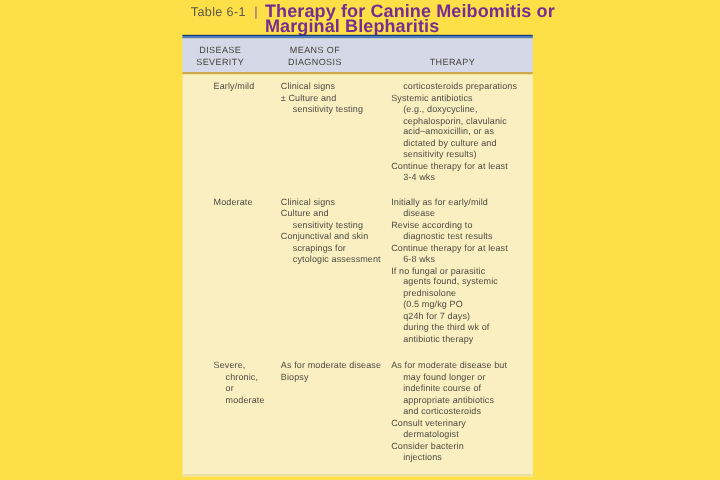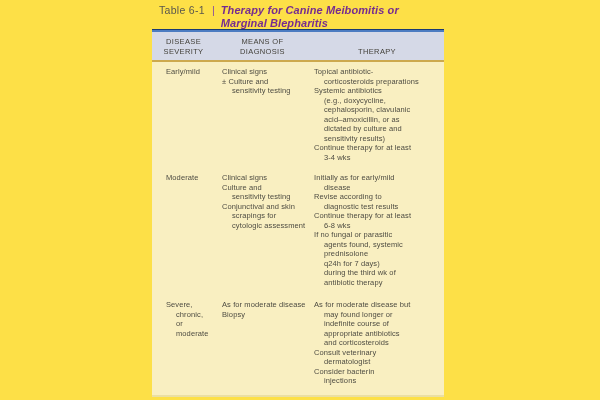--- a/index.html
+++ b/index.html
@@ -7,21 +7,21 @@
     width:600px;height:400px;background:#ffffff;
     font-family:"Liberation Sans", sans-serif;
     -webkit-font-smoothing:antialiased;
   }
   .page{position:relative;width:600px;height:400px;overflow:hidden;background:#fde047;}
 
   
   .caption{position:absolute;left:159px;top:4px;display:flex;align-items:flex-start;}
   .cap-number{font-size:10.5px;color:#5a574d;letter-spacing:.3px;line-height:12.5px;white-space:nowrap;}
   .cap-sep{font-size:11px;color:#8b4f9e;line-height:12px;margin:0 6px 0 7px;font-weight:400;}
-  .cap-title{font-size:11px;font-weight:bold;color:#762c90;line-height:12.5px;letter-spacing:.1px;white-space:nowrap;font-style:italic;}
+  .cap-title{font-size:15px;font-weight:bold;color:#762c90;line-height:12.5px;letter-spacing:.1px;white-space:nowrap;}
 
   
   .table{position:absolute;left:152px;top:29px;width:292px;}
   .rule-dark{height:1px;background:#1a3a72;}
   .rule-blue{height:2px;background:#4c7cc1;}
 
   .thead{
     background:#d5d9e7;height:28px;box-sizing:border-box;
     display:grid;grid-template-columns:63px 95px 134px;
     align-items:end;padding-bottom:3px;
@@ -32,21 +32,21 @@
     line-height:10px;letter-spacing:.35px;
   }
   .rule-gold{height:2px;background:#cda94e;}
 
   .tbody{
     background:#f9efc1;height:335px;box-sizing:border-box;
     padding-top:5px;overflow:hidden;position:relative;
   }
   .tbody::after{content:"";position:absolute;left:0;bottom:0;width:100%;height:2px;background:#eadfa4;}
 
-  .row{display:grid;grid-template-columns:63px 95px 134px;}
+  .row{display:grid;grid-template-columns:63px 95px 134px;margin-left:12px;}
   .row-0{margin-bottom:11px;}
   .row-1{margin-bottom:13px;}
   .cell{font-size:7.5px;line-height:9.5px;color:#4e4c42;white-space:nowrap;letter-spacing:.1px;}
   .cell-severity{padding-left:14px;}
   .cell-diagnosis{padding-left:7px;}
   .cell-therapy{padding-left:4px;}
   .line.i1{padding-left:10px;}
 </style>
 </head>
 <body>
@@ -86,21 +86,20 @@
         <div class="row row-0">
           <div class="cell cell-severity">
             <div class="line">Early/mild</div>
           </div>
           <div class="cell cell-diagnosis">
             <div class="line">Clinical signs</div>
             <div class="line">± Culture and</div>
             <div class="line i1">sensitivity testing</div>
           </div>
           <div class="cell cell-therapy">
-            <div class="line">Topical antibiotic-</div>
             <div class="line i1">corticosteroids preparations</div>
             <div class="line">Systemic antibiotics</div>
             <div class="line i1">(e.g., doxycycline,</div>
             <div class="line i1">cephalosporin, clavulanic</div>
             <div class="line i1">acid–amoxicillin, or as</div>
             <div class="line i1">dictated by culture and</div>
             <div class="line i1">sensitivity results)</div>
             <div class="line">Continue therapy for at least</div>
             <div class="line i1">3-4 wks</div>
           </div>
@@ -120,20 +119,21 @@
           <div class="cell cell-therapy">
             <div class="line">Initially as for early/mild</div>
             <div class="line i1">disease</div>
             <div class="line">Revise according to</div>
             <div class="line i1">diagnostic test results</div>
             <div class="line">Continue therapy for at least</div>
             <div class="line i1">6-8 wks</div>
             <div class="line">If no fungal or parasitic</div>
             <div class="line i1">agents found, systemic</div>
             <div class="line i1">prednisolone</div>
+            <div class="line i1">(0.5 mg/kg PO</div>
             <div class="line i1">q24h for 7 days)</div>
             <div class="line i1">during the third wk of</div>
             <div class="line i1">antibiotic therapy</div>
           </div>
         </div>
         <div class="row row-2">
           <div class="cell cell-severity">
             <div class="line">Severe,</div>
             <div class="line i1">chronic,</div>
             <div class="line i1">or</div>

